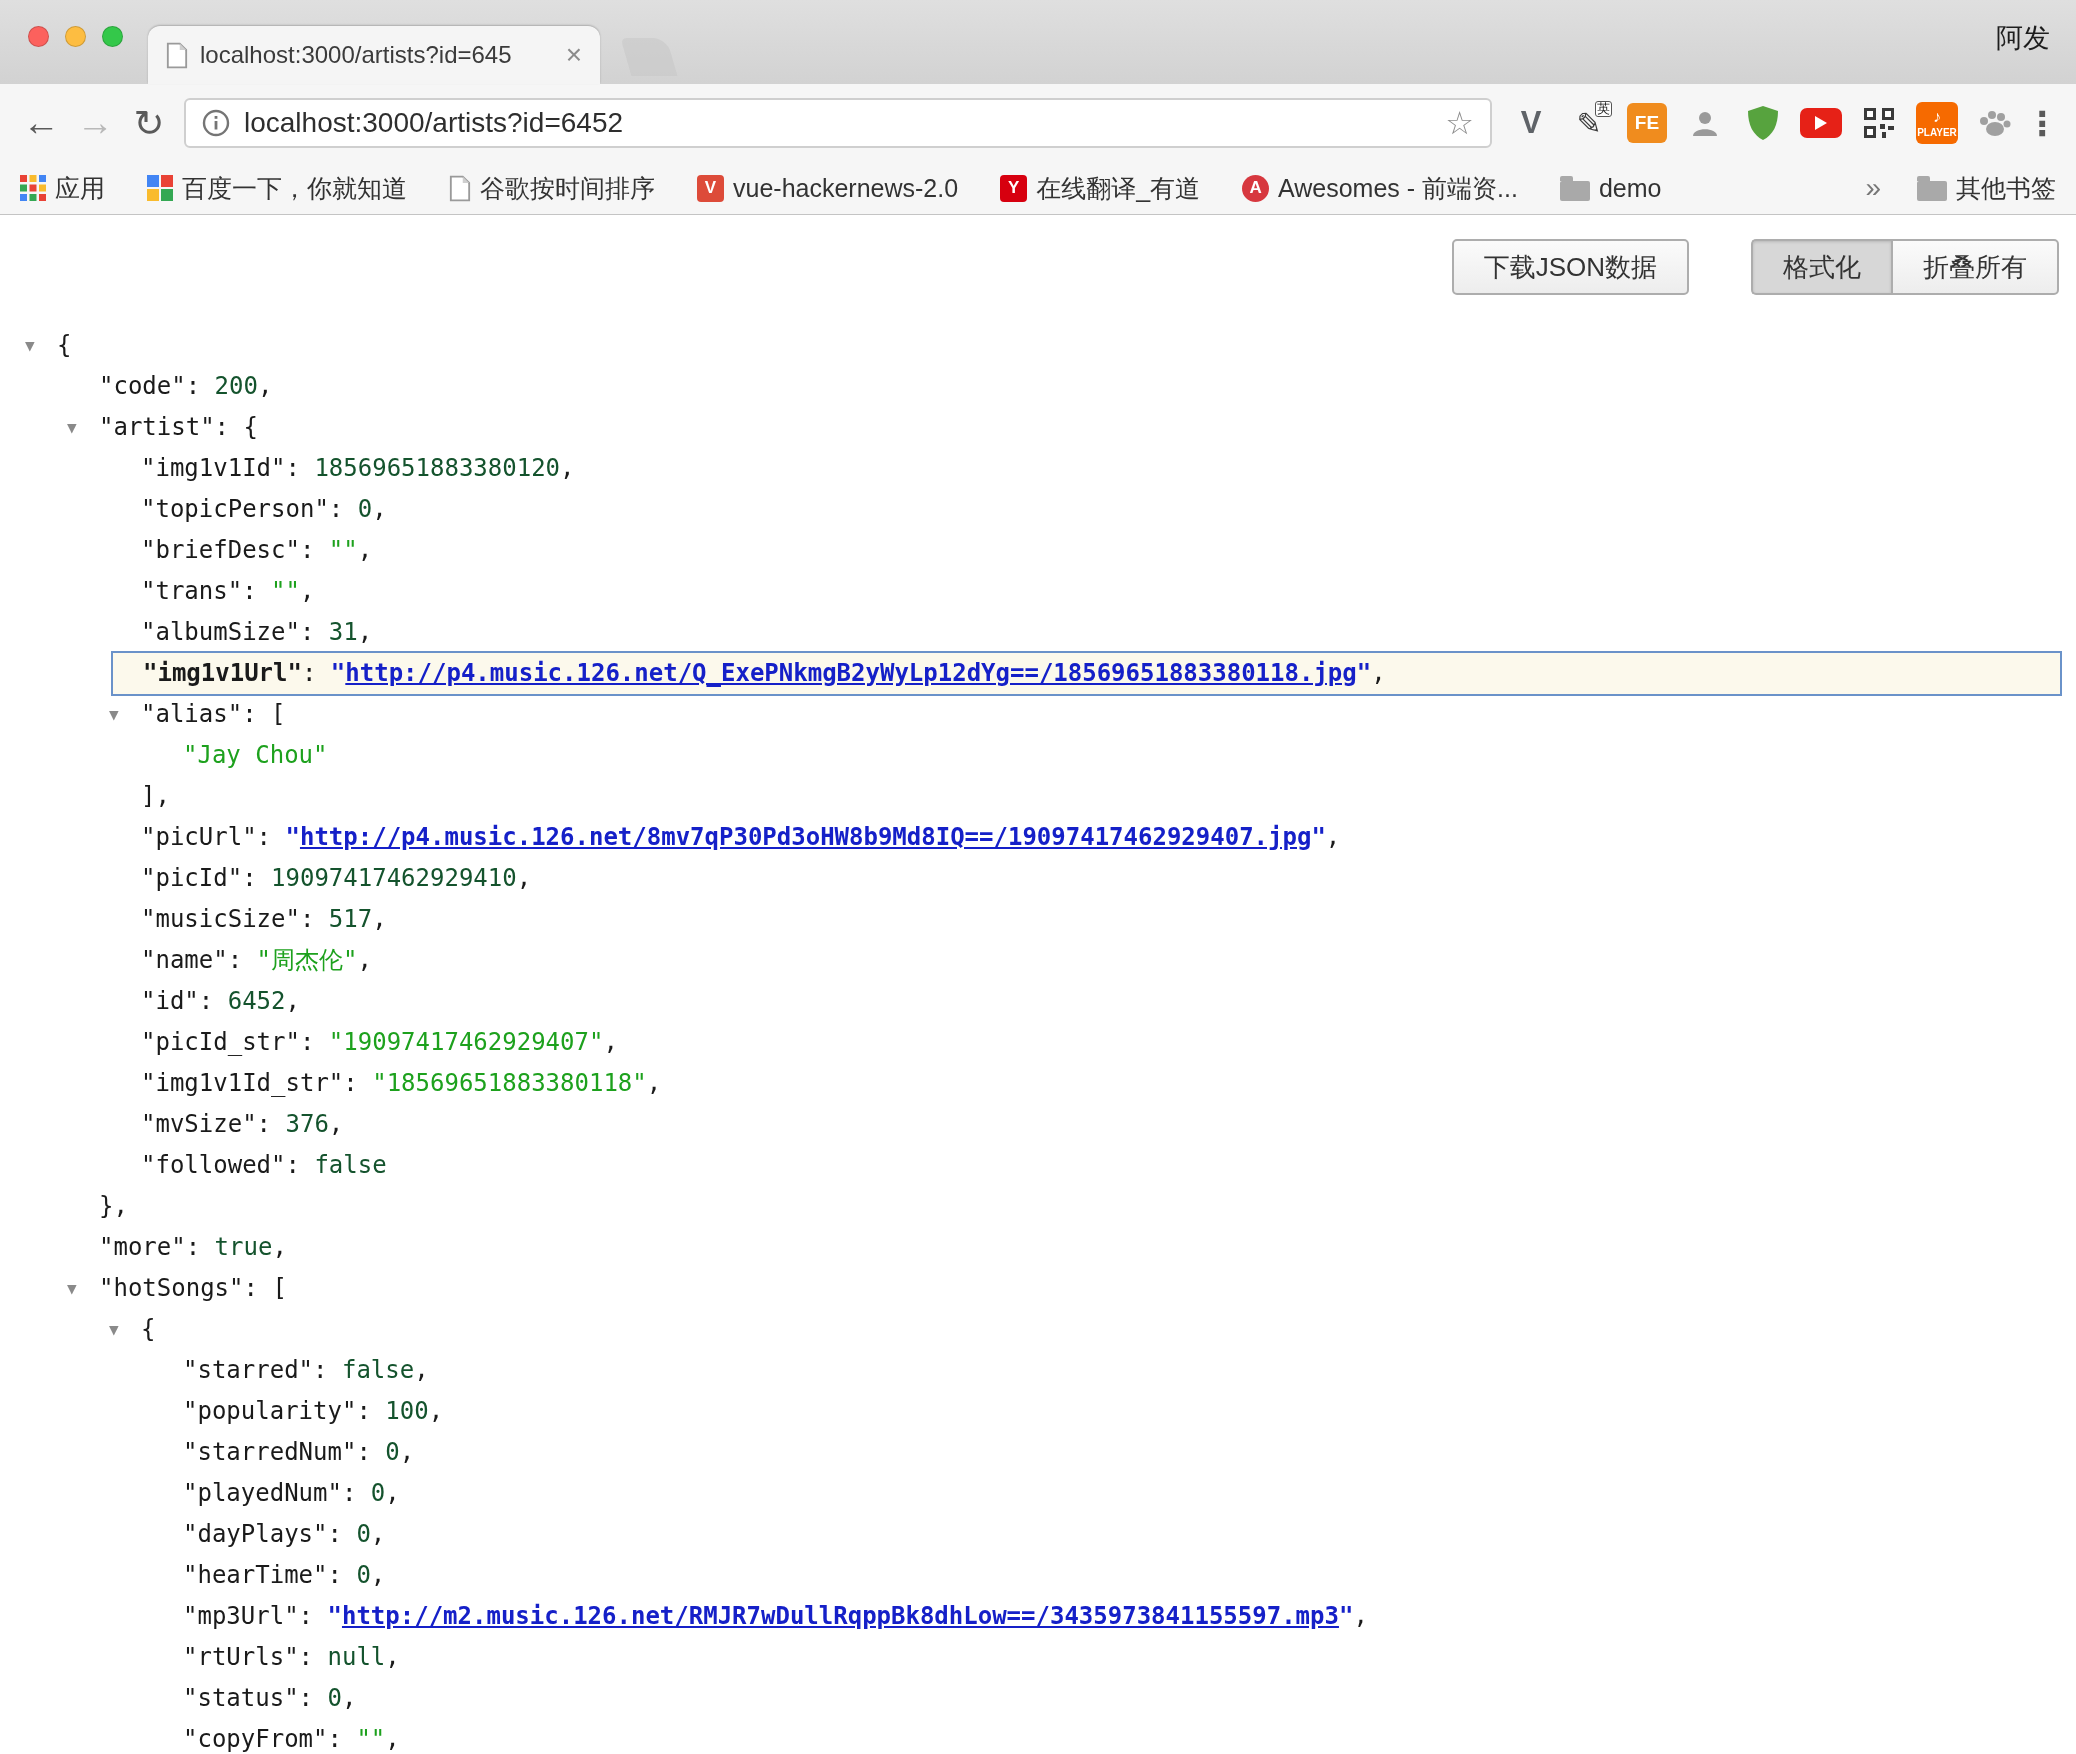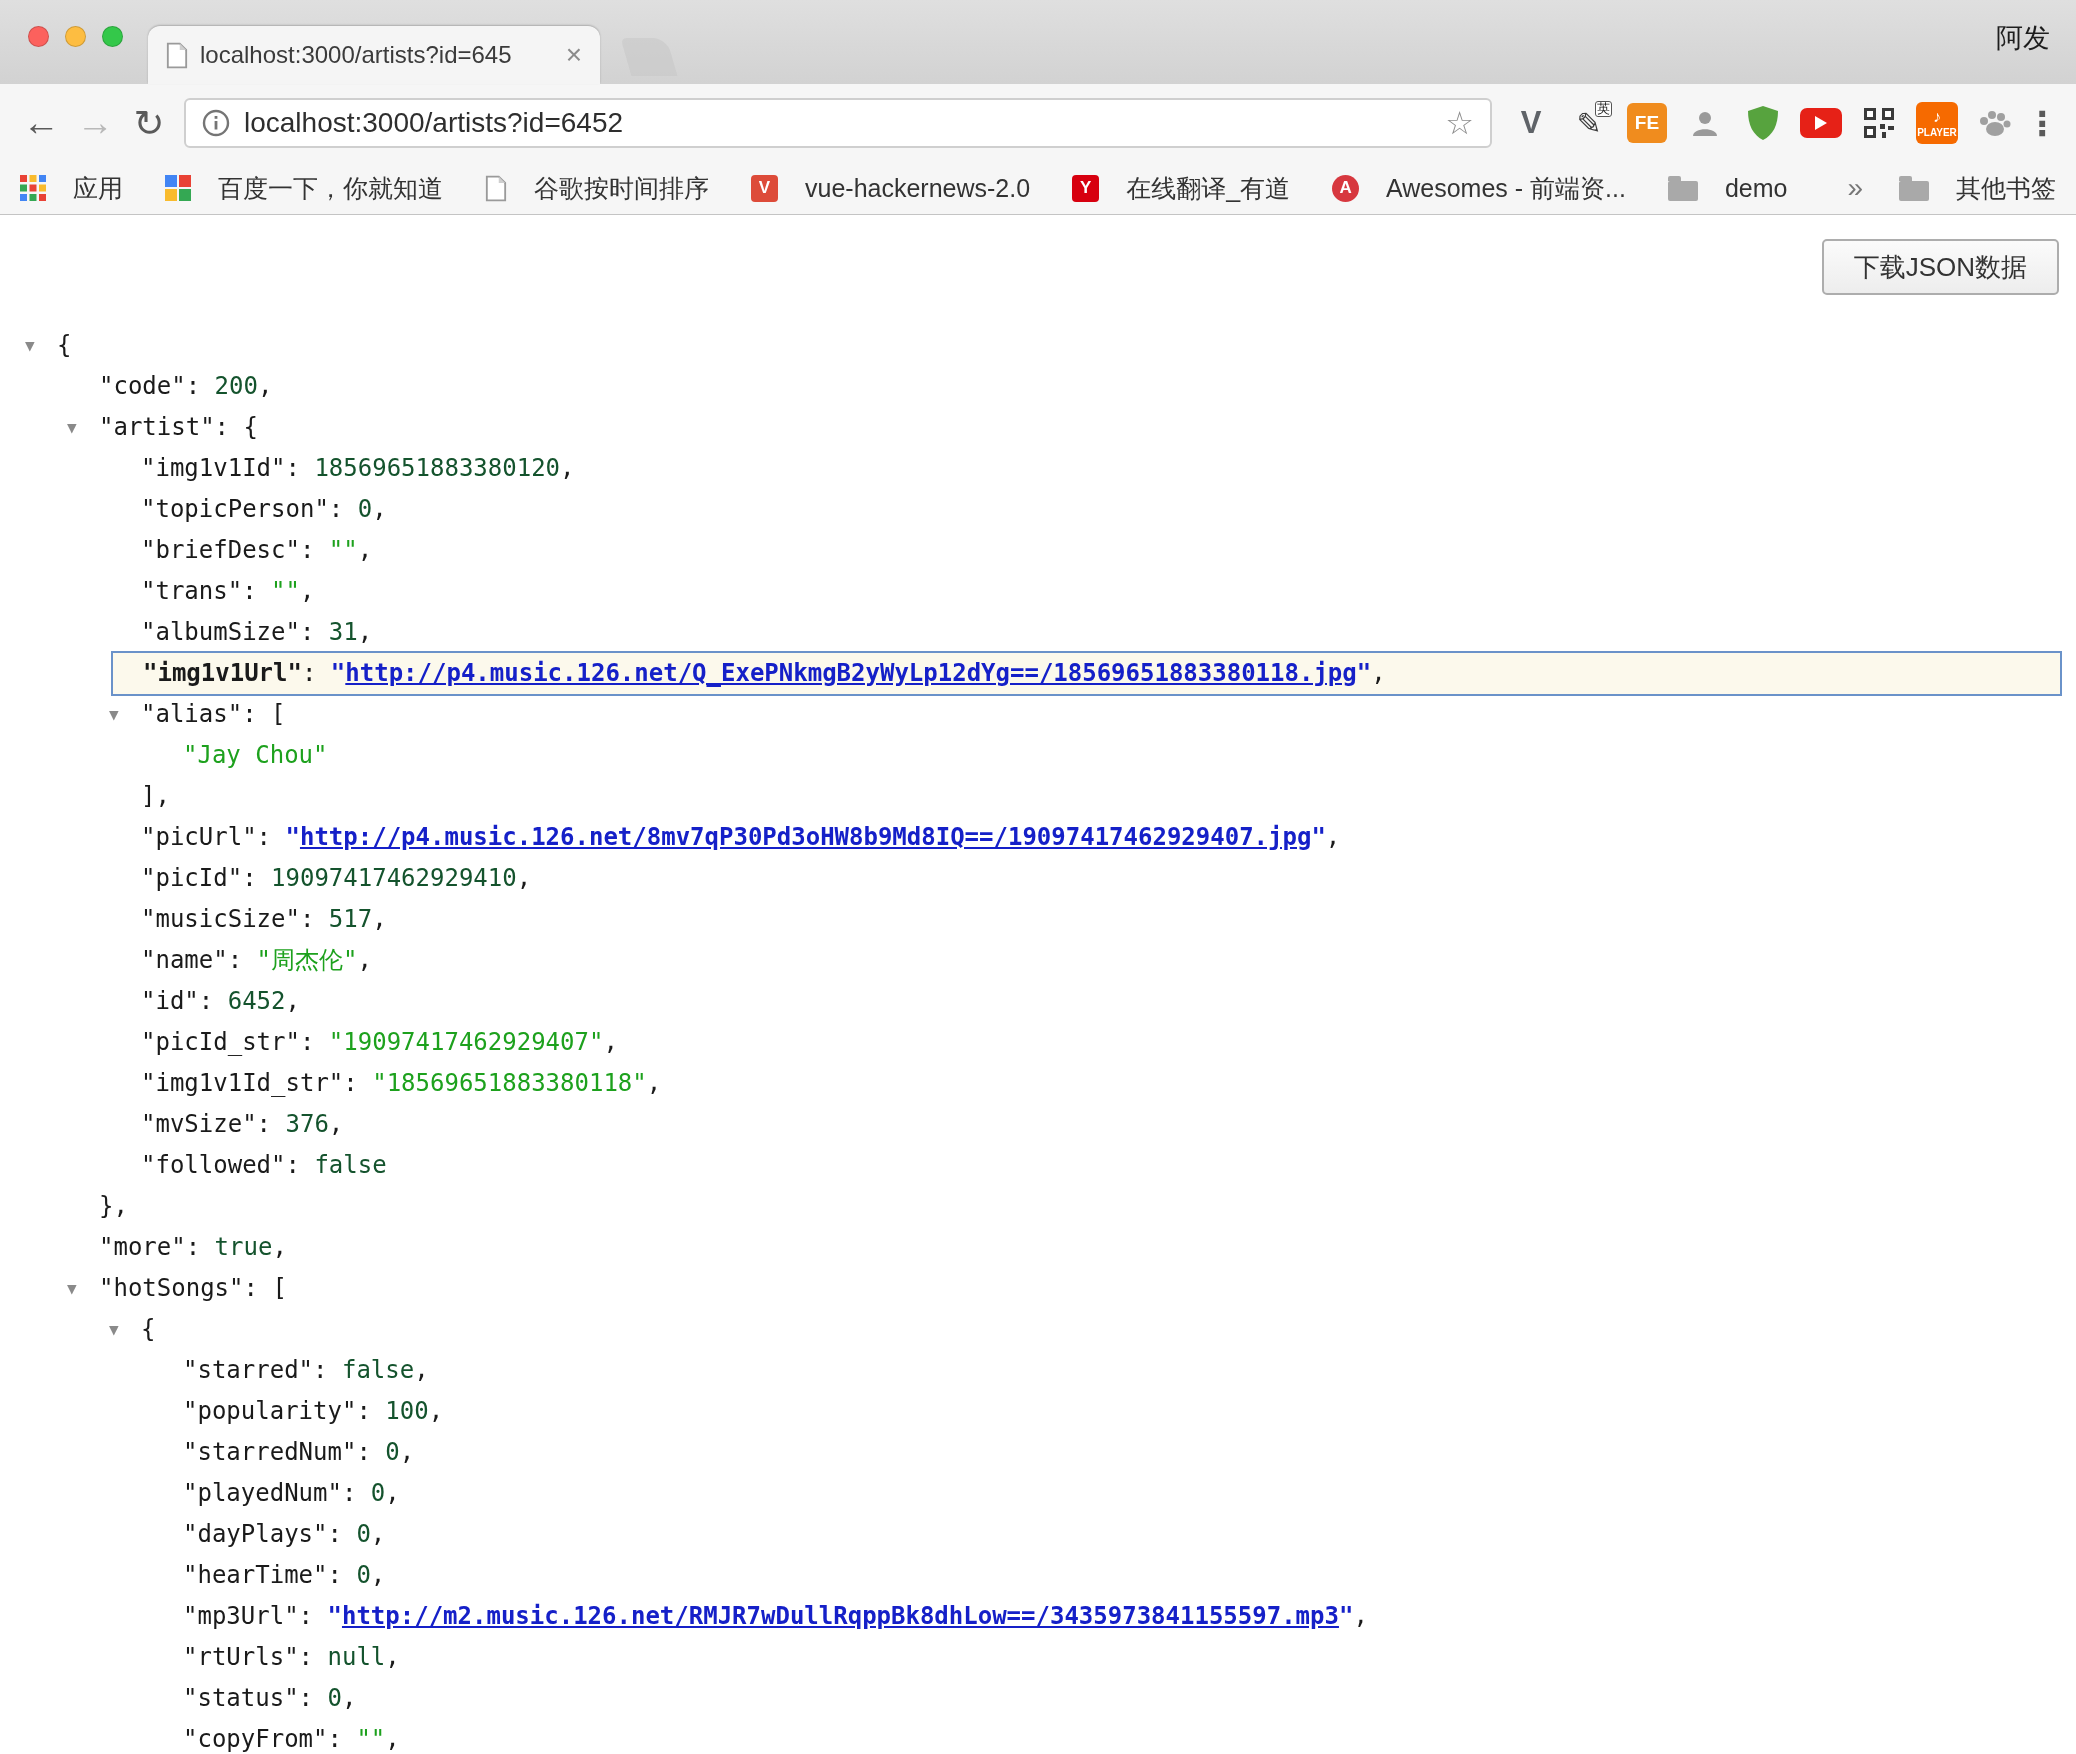--- a/index.html
+++ b/index.html
@@ -41,21 +41,21 @@
   .yt { width:42px; height:30px; background:#e62117; border-radius:7px; display:flex; align-items:center; justify-content:center; }
   .yt-tri { width:0; height:0; border-left:12px solid #fff; border-top:7px solid transparent; border-bottom:7px solid transparent; }
   .player-sq { width:42px; height:42px; background:#f66a00; border-radius:6px; color:#fff; display:flex;
     flex-direction:column; align-items:center; justify-content:center; font-size:10px; font-weight:bold; gap:2px; }
   .player-sq .note { font-size:16px; line-height:1; }
   .menu-btn { width:40px; text-align:center; font-size:33px; font-weight:bold; color:#5a5a5a; cursor:pointer; }
 
   
   .bookmarks { height:53px; background:#f6f6f6; border-bottom:1px solid #c4c4c4; display:flex;
     align-items:center; padding:0 20px; gap:42px; font-size:25px; color:#333; }
-  .bm { display:flex; align-items:center; gap:27px; white-space:nowrap; cursor:pointer; }
+  .bm { display:flex; align-items:center; gap:9px; white-space:nowrap; cursor:pointer; }
   .bm-right { margin-left:auto; display:flex; align-items:center; gap:36px; }
   .chev { font-size:28px; color:#777; cursor:pointer; }
   .sq-ic { width:27px; height:27px; border-radius:4px; color:#fff; font-size:17px; font-weight:bold;
     display:flex; align-items:center; justify-content:center; flex:none; }
   .vue-sq { background:#dd4b39; } .yd-sq { background:#d7000f; }
   .aw-circle { background:#d7383f; border-radius:50%; }
   .folder { position:relative; width:30px; height:20px; background:#a9a9a9; border-radius:2px; margin-top:5px; flex:none; }
   .folder::before { content:""; position:absolute; top:-5px; left:0; width:13px; height:5px;
     background:#a9a9a9; border-radius:2px 2px 0 0; }
 
@@ -241,20 +241,24 @@
       <span class="bm">
         <span class="folder"></span>
         <span>其他书签</span>
       </span>
     </span>
   </div>
 
   <div class="content">
     <div class="json-toolbar">
       <button class="btn">下载JSON数据</button>
+      <div class="segmented">
+        <button class="btn">格式化</button>
+        <button class="btn">折叠所有</button>
+      </div>
     </div>
     <div class="json-tree">
         <div class="json-line" style="padding-left: 25px;"><span class="arrow">▼</span><span class="seg-p">{</span></div>
         <div class="json-line" style="padding-left: 99px;"><span class="seg-k">"code"</span><span class="seg-p">: </span><span class="seg-n">200</span><span class="seg-p">,</span></div>
         <div class="json-line" style="padding-left: 67px;"><span class="arrow">▼</span><span class="seg-k">"artist"</span><span class="seg-p">: {</span></div>
         <div class="json-line" style="padding-left: 141px;"><span class="seg-k">"img1v1Id"</span><span class="seg-p">: </span><span class="seg-n">18569651883380120</span><span class="seg-p">,</span></div>
         <div class="json-line" style="padding-left: 141px;"><span class="seg-k">"topicPerson"</span><span class="seg-p">: </span><span class="seg-n">0</span><span class="seg-p">,</span></div>
         <div class="json-line" style="padding-left: 141px;"><span class="seg-k">"briefDesc"</span><span class="seg-p">: </span><span class="seg-s">""</span><span class="seg-p">,</span></div>
         <div class="json-line" style="padding-left: 141px;"><span class="seg-k">"trans"</span><span class="seg-p">: </span><span class="seg-s">""</span><span class="seg-p">,</span></div>
         <div class="json-line" style="padding-left: 141px;"><span class="seg-k">"albumSize"</span><span class="seg-p">: </span><span class="seg-n">31</span><span class="seg-p">,</span></div>

